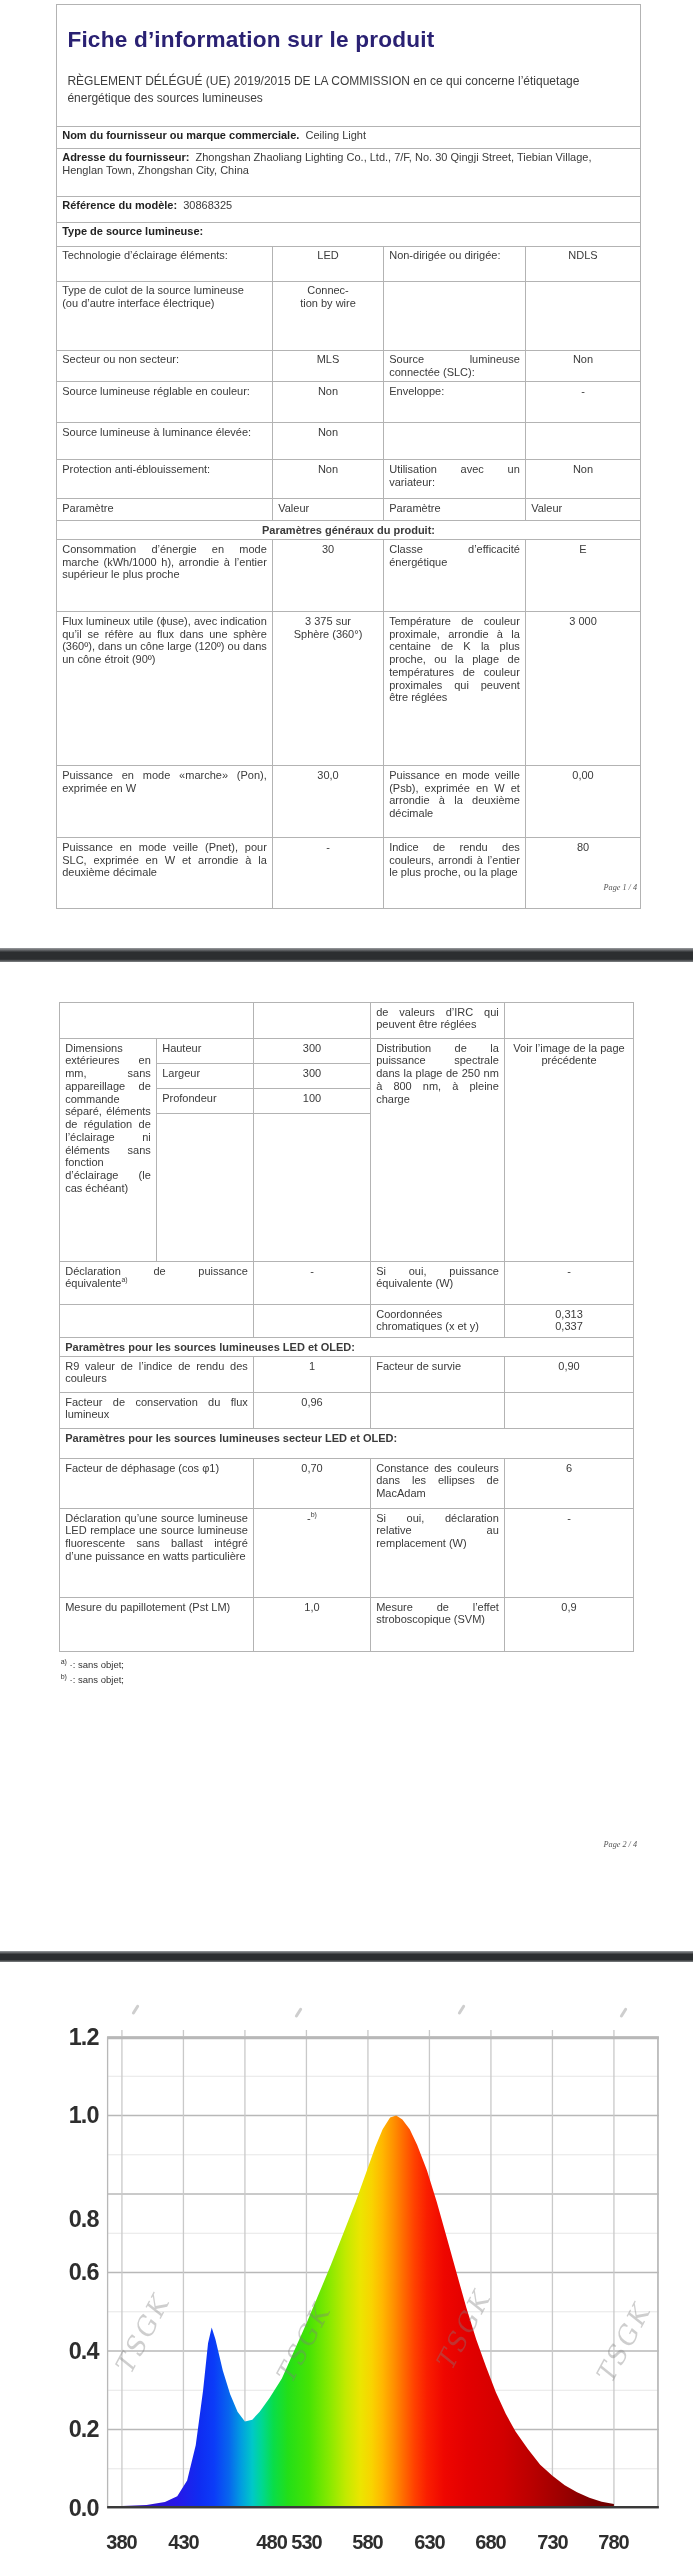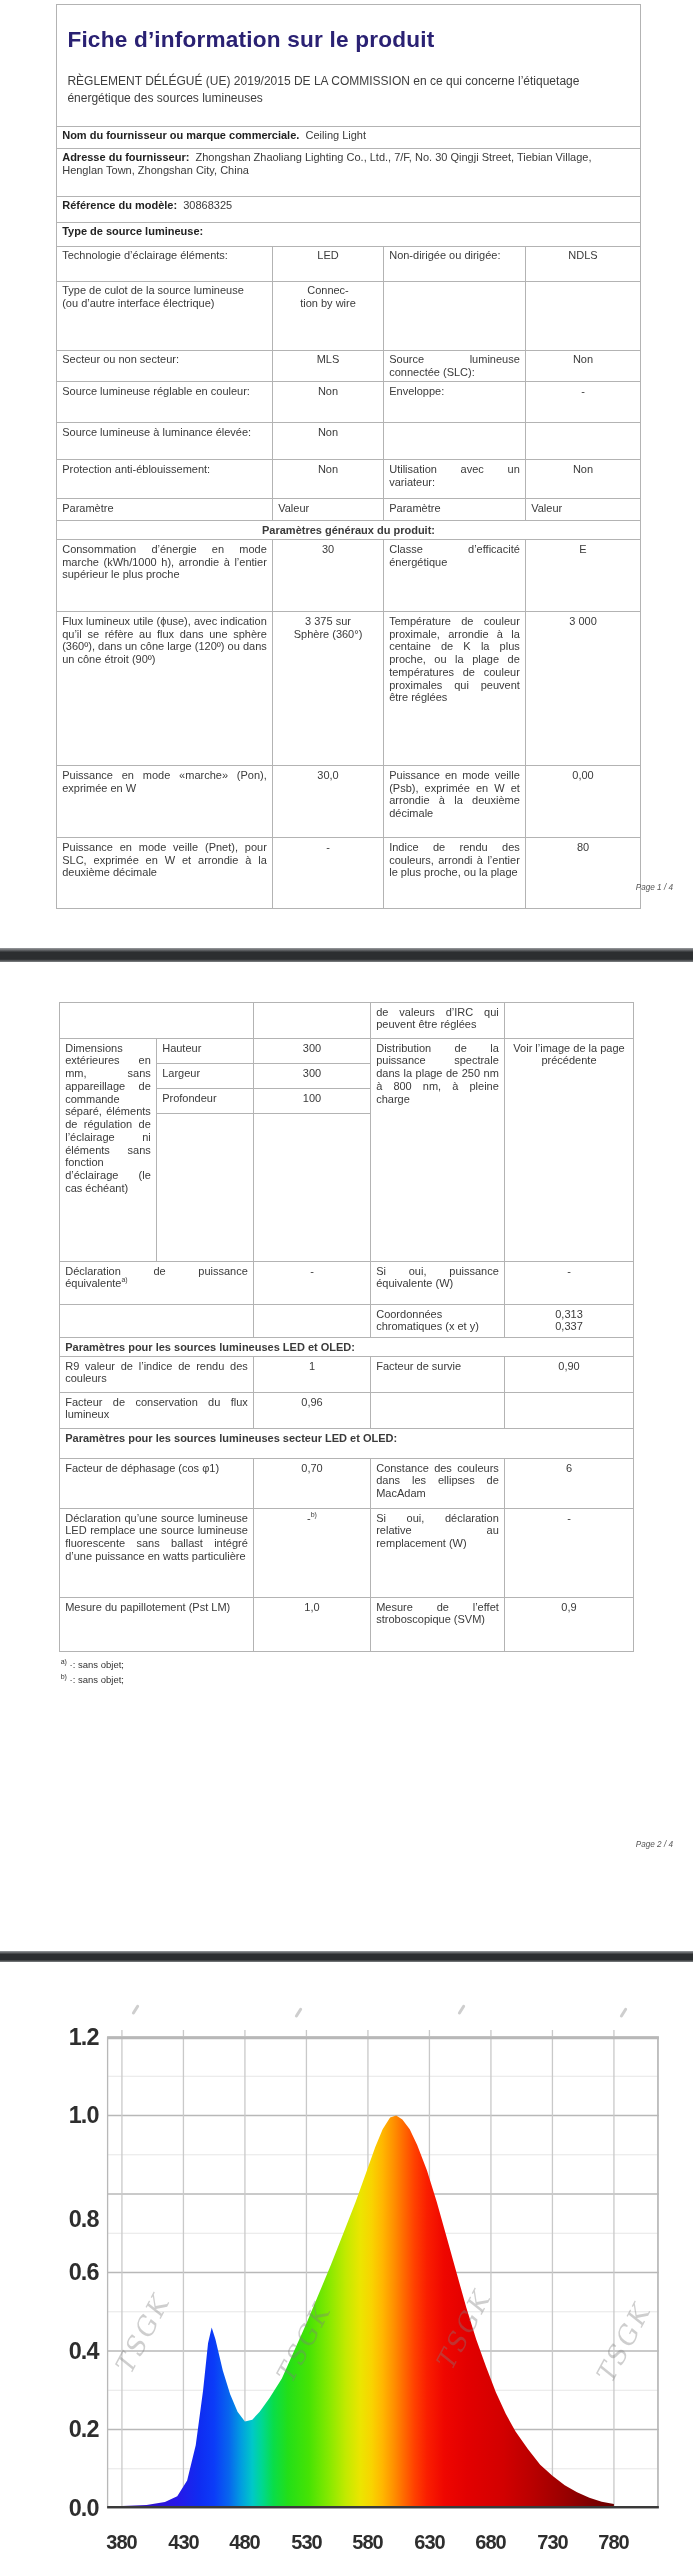--- a/index.html
+++ b/index.html
@@ -18,21 +18,21 @@
   sup.fn{font-size:7px;vertical-align:super;line-height:0;}
 
   .page1{position:absolute;top:4.3px;left:56px;width:525px;}
   .page2{position:absolute;top:1002px;left:59px;width:575px;}
 
   .titleCell{padding:8.7px 10.4px 7px 10.4px !important;}
   .docTitle{font-size:22.6px;font-weight:bold;color:#2a2173;letter-spacing:0.2px;margin:0 0 7.8px 0;}
   .docReg{font-size:12px;color:#3d3d3d;line-height:1.35;width:92%;}
 
   .pagefoot{position:absolute;left:0;width:637px;text-align:right;
-    font-family:Liberation Sans, sans-serif;font-style:italic;font-size:8.2px;color:#555;margin-left:36px;}
+    font-family:Liberation Serif, serif;font-style:italic;font-size:8.2px;color:#555;}
   #pf1{top:883px;} #pf2{top:1840px;}
 
   .sep{position:absolute;left:0;width:694px;
     background:linear-gradient(to bottom,#9a9da0 0%,#2c2e30 30%,#2c2e30 80%,#808385 100%);}
   #sep1{top:948px;height:14px;} #sep2{top:1951px;height:11.3px;}
 
   .footnotes{margin:7px 0 0 1.7px;font-size:9.5px;color:#333;}
   .footnotes div{margin-bottom:3.5px;}
 
   
@@ -328,21 +328,21 @@
       </svg>
   <div class="ylab" style="top: 525px;">0.0</div>
       <div class="ylab" style="top: 446px;">0.2</div>
       <div class="ylab" style="top: 368px;">0.4</div>
       <div class="ylab" style="top: 289px;">0.6</div>
       <div class="ylab" style="top: 211px; margin-top: 25px;">0.8</div>
       <div class="ylab" style="top: 132px;">1.0</div>
       <div class="ylab" style="top: 54px;">1.2</div>
       <div class="xlab" style="left: 91px;">380</div>
       <div class="xlab" style="left: 153px;">430</div>
-      <div class="xlab" style="left: 214px;">480</div>
+      <div class="xlab" style="left: 226px; text-align: right;">480</div>
       <div class="xlab" style="left: 276px;">530</div>
       <div class="xlab" style="left: 337px;">580</div>
       <div class="xlab" style="left: 399px;">630</div>
       <div class="xlab" style="left: 460px;">680</div>
       <div class="xlab" style="left: 522px;">730</div>
       <div class="xlab" style="left: 583px;">780</div>
       <div class="wm" style="left: 143px; top: 364px;">TSGK</div>
       <div class="wm" style="left: 304px; top: 373px;">TSGK</div>
       <div class="wm" style="left: 464px; top: 360px;">TSGK</div>
       <div class="wm" style="left: 624px; top: 373px;">TSGK</div>

